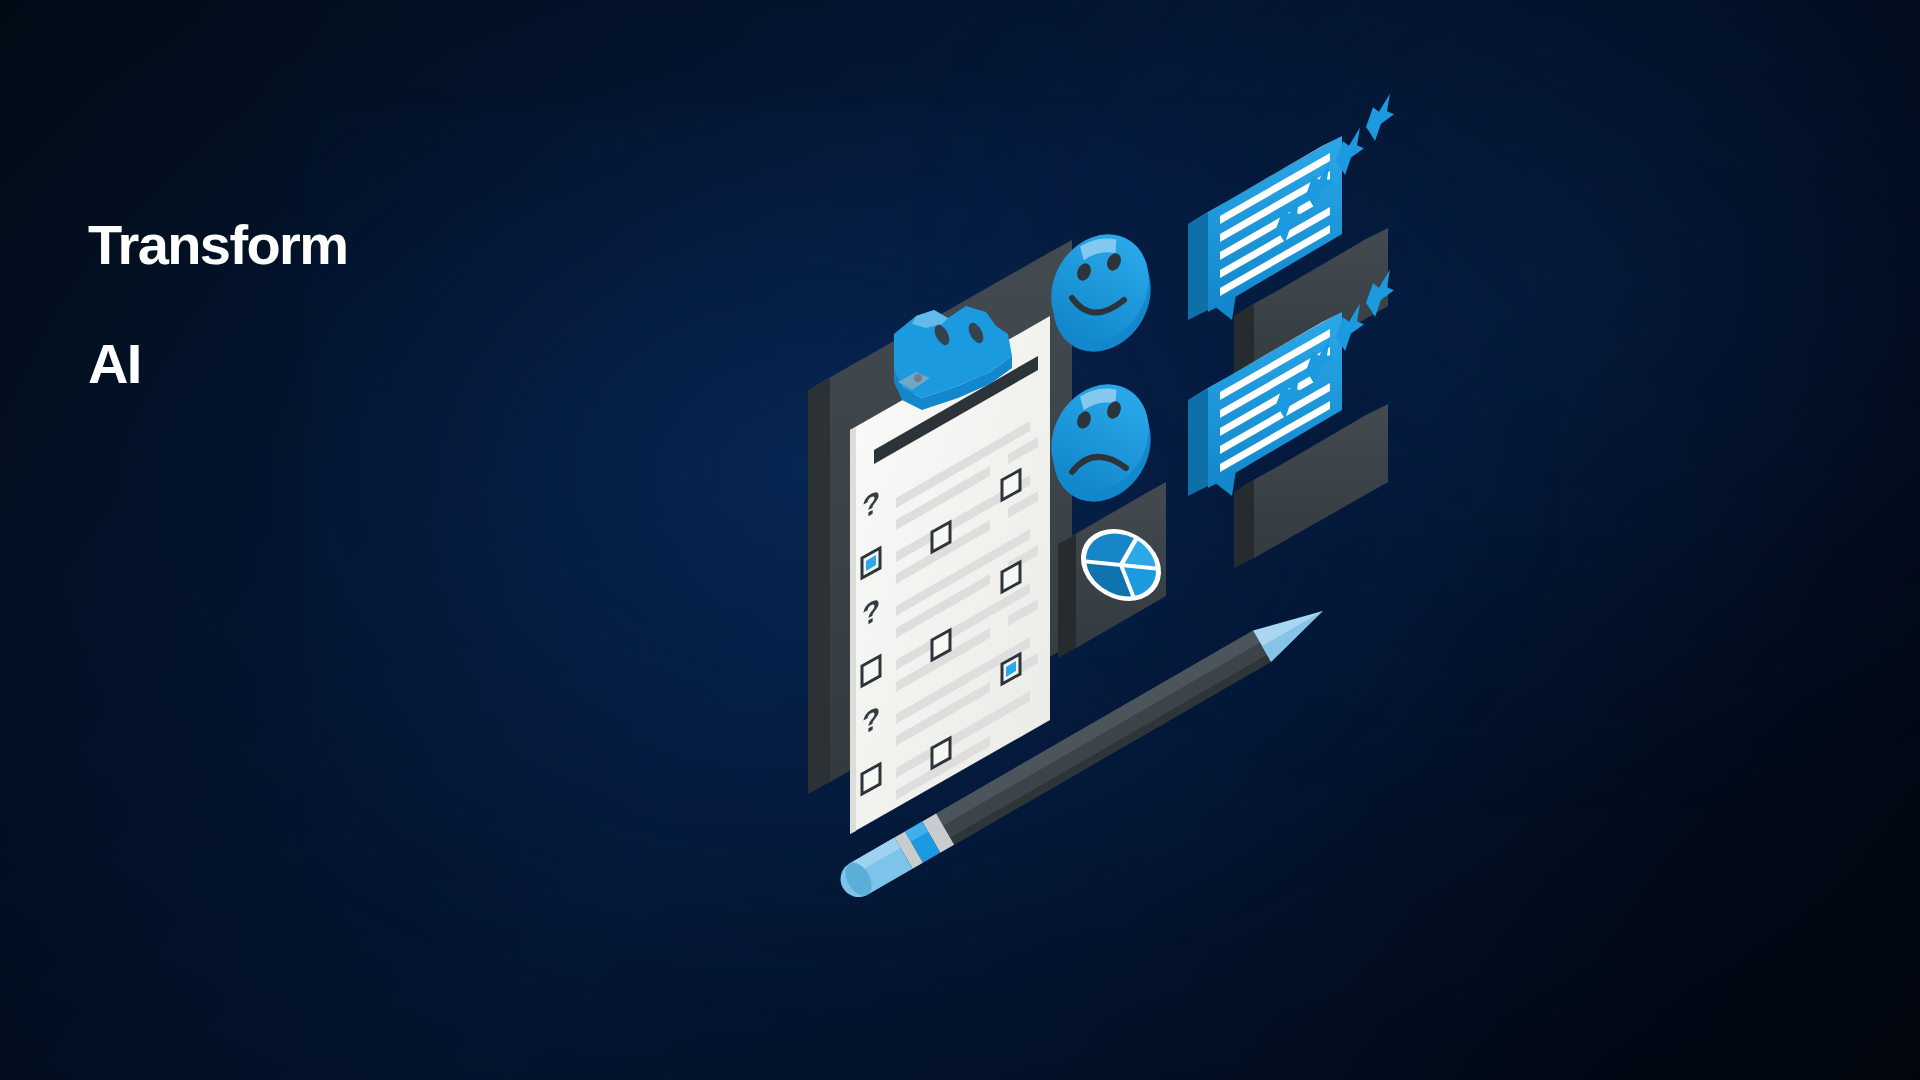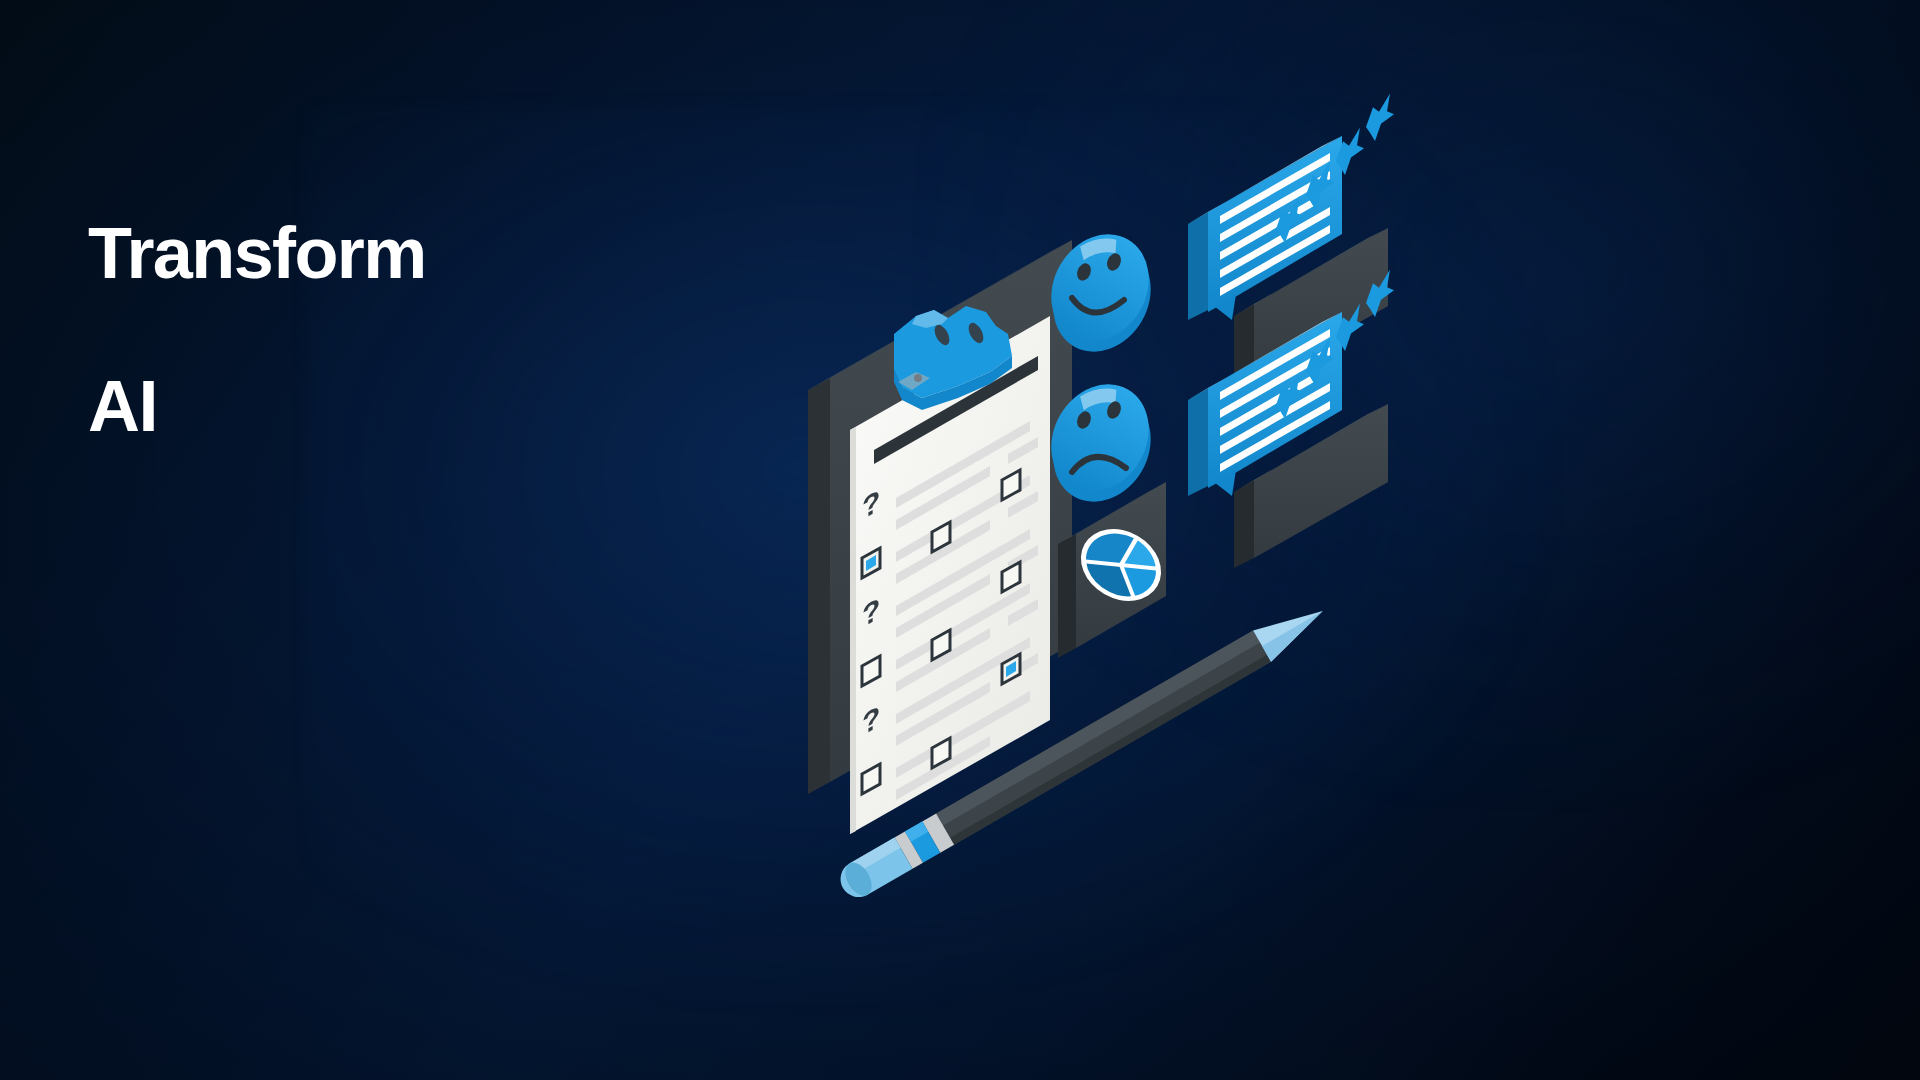--- a/index.html
+++ b/index.html
@@ -34,21 +34,21 @@
   }
   .bg-vignette {
     position:absolute; inset:0;
     background: radial-gradient(ellipse at 46% 44%, rgba(0,0,0,0) 38%, rgba(0,0,0,0.42) 100%);
   }
 
   
   .headline {
     position:absolute; left:88px; top:215px; width:640px;
     color:#ffffff;
-    font-size:72px;
+    font-size:56px;
     line-height:1.06;
     font-weight:bold;
     letter-spacing:-1.6px;
   }
 
   
   .illu { position:absolute; left:790px; top:120px; width:620px; height:800px; }
   .illu svg { display:block; width:620px; height:800px; overflow:visible; }
 </style>
 </head>

